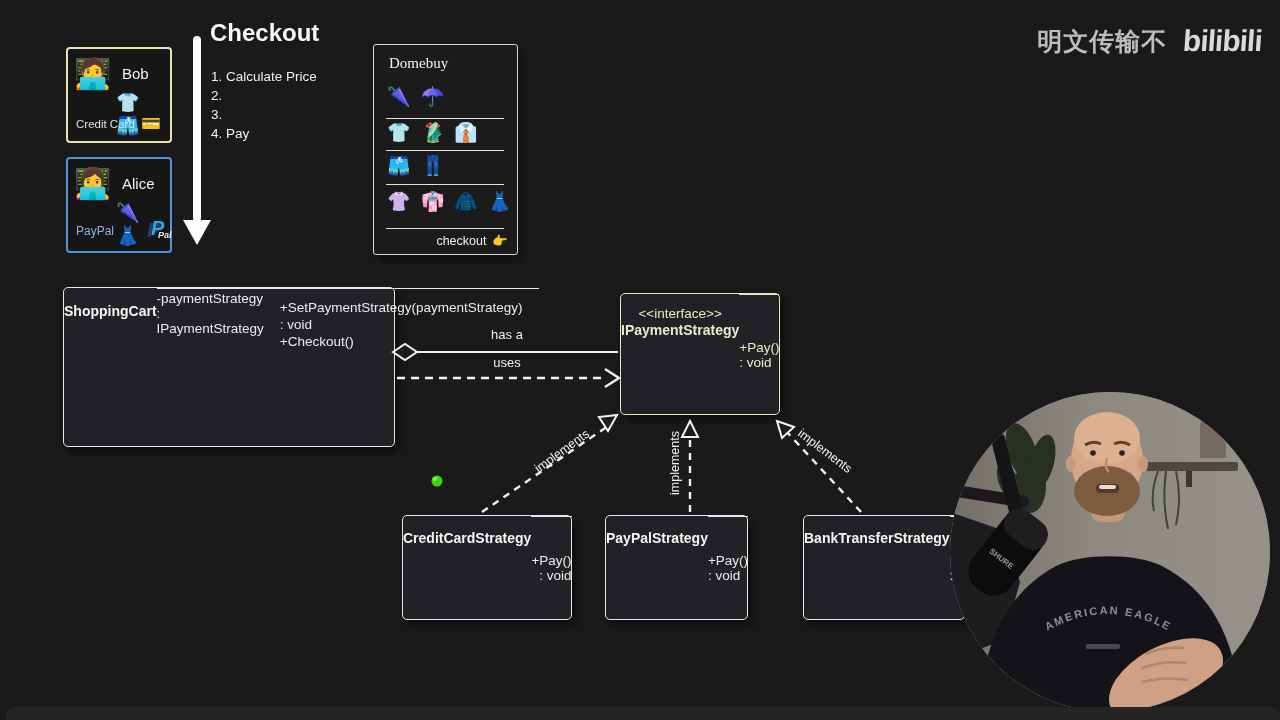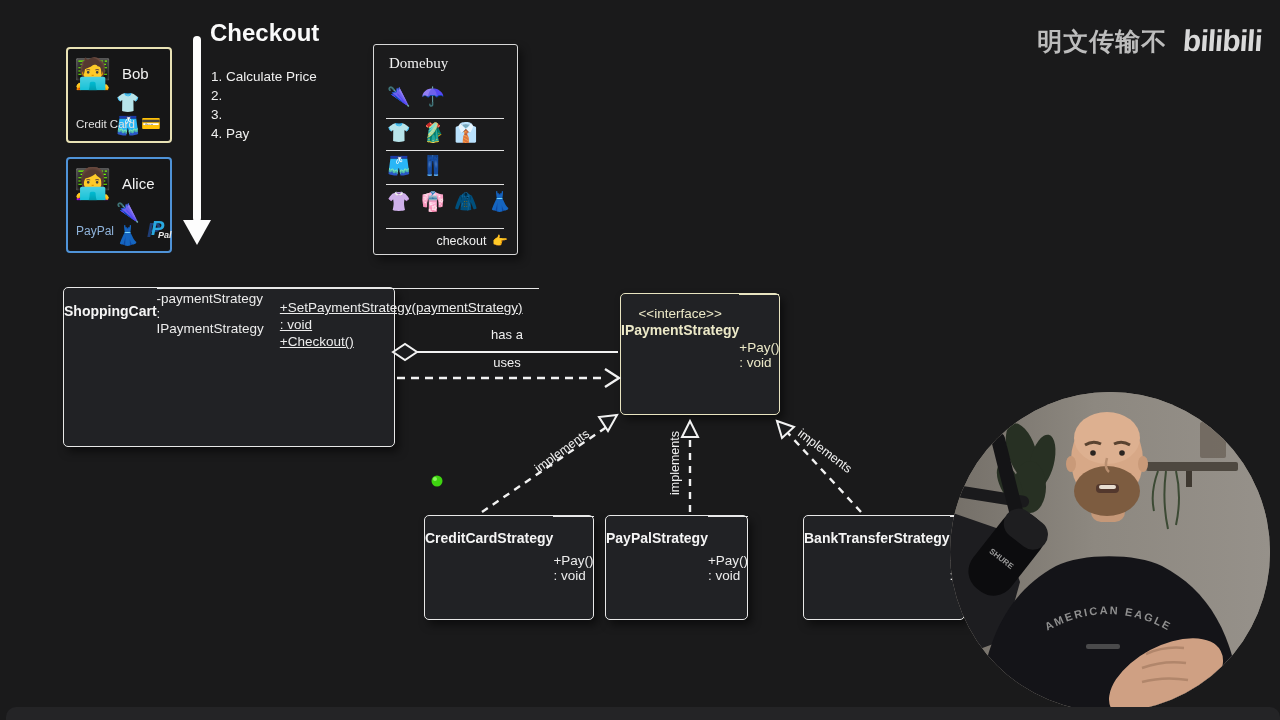--- a/index.html
+++ b/index.html
@@ -39,33 +39,33 @@
   
   .uml-box{position:absolute;background:#212225;border:1.5px solid #e8e8e8;border-radius:5px;
     display:flex;flex-direction:row;box-shadow:4px 5px 9px rgba(0,0,0,.5);}
   .uml-box .comp{border-top:1.5px solid #e8e8e8;display:flex;align-items:center;justify-content:center;}
   .uml-box .comp:first-child{border-top:none;}
   .uml-title{font-weight:700;font-size:14px;color:#f5f5f5;}
   .uml-text{font-size:13.5px;color:#ececec;}
   #shopping-cart{left:63px;top:287px;width:330px;height:158px;}
   #sc-title{height:45px;}
   #sc-field{height:49px;}
-  #sc-methods{flex:1;justify-content:flex-end;align-items:flex-start;padding:10px 16px;line-height:17px;text-decoration:underline;}
+  #sc-methods{flex:1;justify-content:flex-end;align-items:flex-start;padding:10px 16px;line-height:17px;}
   .iface{border-color:#e8e4c0 !important;}
   .iface .comp{border-color:#e8e4c0 !important;}
   .iface .uml-title,.iface .uml-text{color:#ece9c8;}
   #interface-box{left:620px;top:293px;width:158px;height:120px;}
   #if-title{height:56px;flex-direction:column;line-height:17px;}
   #if-empty{height:13px;}
   #if-method{flex:1;}
   .strategy{top:515px;height:103px;}
   .strategy .t{height:44px;}
   .strategy .e{height:12px;}
   .strategy .m{flex:1;}
-  #strategy-1{left:424px;width:168px;}
+  #strategy-1{left:402px;width:168px;text-align:right;}
   #strategy-2{left:605px;width:141px;}
   #strategy-3{left:803px;width:160px;}
   
   .rel-label{position:absolute;font-size:13px;color:#f0f0f0;text-align:center;}
   #lbl-hasa{left:477px;top:327px;width:60px;}
   #lbl-uses{left:477px;top:355px;width:60px;}
   .impl{width:84px;font-size:12.5px;}
   #lbl-impl1{left:520px;top:444px;transform:rotate(-36deg);}
   #lbl-impl2{left:633px;top:456px;transform:rotate(-90deg);}
   #lbl-impl3{left:783px;top:444px;transform:rotate(37deg);}

